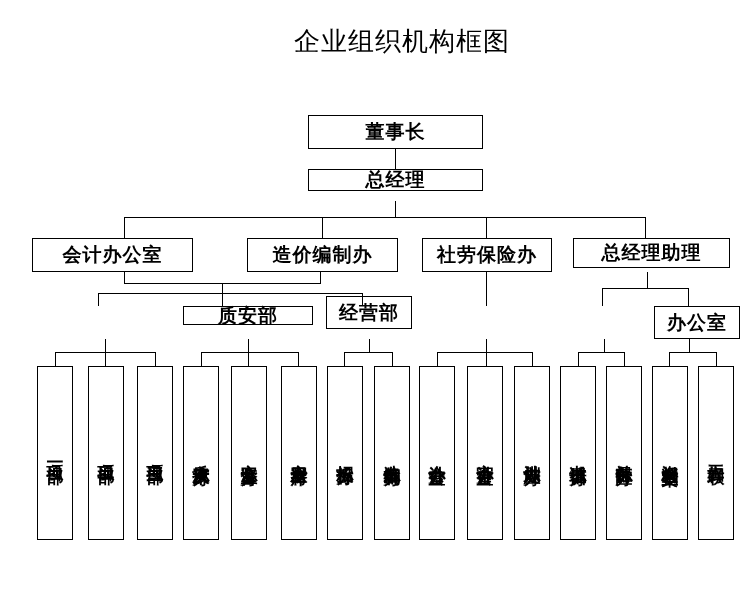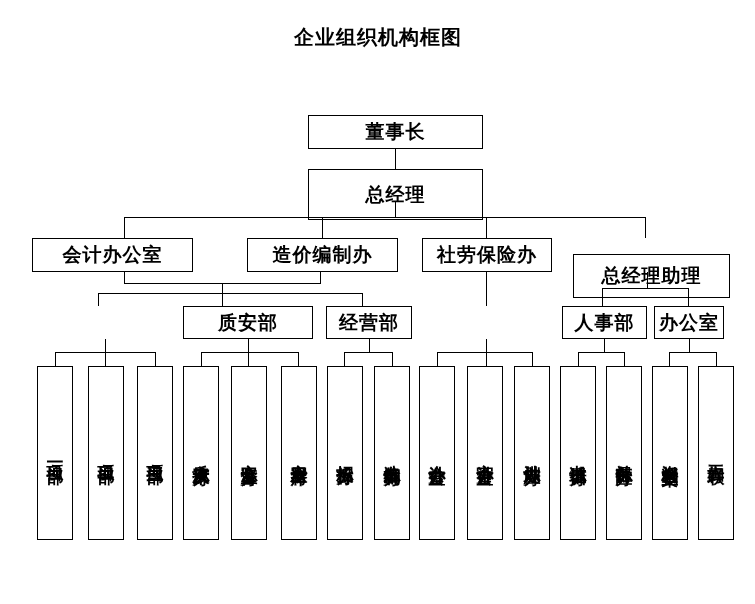--- a/index.html
+++ b/index.html
@@ -1,21 +1,21 @@
 <!DOCTYPE html>
 <html><head>
 <meta charset="utf-8">
 <style>
   html,body{margin:0;padding:0;background:#fff;}
   .canvas{
     position:relative;width:755px;height:604px;background:#ffffff;overflow:hidden;
     font-family:"Liberation Serif","DejaVu Serif",serif;color:#000;
   }
   .title{
-    position:absolute;left:294px;top:24px;font-size:20px;font-weight:bold;
+    position:absolute;left:294px;top:24px;font-size:26px;font-weight:normal;
     letter-spacing:1px;white-space:nowrap;
   }
   .hbox{
     position:absolute;box-sizing:border-box;border:1.5px solid #000;background:#fff;
     display:flex;align-items:center;justify-content:center;
     font-size:19px;font-weight:bold;white-space:nowrap;letter-spacing:1px;
   }
   .vbox{
     position:absolute;box-sizing:border-box;border:1.5px solid #000;background:#fff;
     width:36px;top:366px;height:174px;
@@ -26,31 +26,30 @@
   .line{position:absolute;background:#000;display:block;}
 </style>
 </head>
 <body>
 
 <div class="canvas">
 
   <div class="title">企业组织机构框图</div>
 
   <div class="hbox" style="left:308px;top:115px;width:175px;height:34px">董事长</div>
-  <div class="hbox" style="left:308px;top:169px;width:175px;height:51px">总经理</div>
+  <div class="hbox" style="left:308px;top:169px;width:175px;height:22px">总经理</div>
 
   <div class="hbox" style="left:32px;top:238px;width:161px;height:34px">会计办公室</div>
   <div class="hbox" style="left:247px;top:238px;width:151px;height:34px">造价编制办</div>
   <div class="hbox" style="left:422px;top:238px;width:130px;height:34px">社劳保险办</div>
-  <div class="hbox" style="left:573px;top:254px;width:157px;height:44px">总经理助理</div>
+  <div class="hbox" style="left:573px;top:238px;width:157px;height:30px">总经理助理</div>
 
-  <div class="hbox" style="left:183px;top:306px;width:130px;height:33px">质安部</div>
-  <div class="hbox" style="left:326px;top:306px;width:86px;height:33px">经营部</div>
-  <div class="hbox" style="left:562px;top:306px;width:85px;height:33px">人事部</div>
-  <div class="hbox" style="left:654px;top:306px;width:70px;height:33px">办公室</div>
+  <div class="hbox" style="left:183px;top:306px;width:130px;height:19px">质安部</div>
+  <div class="hbox" style="left:326px;top:296px;width:86px;height:33px">经营部</div>
+  <div class="hbox" style="left:654px;top:306px;width:86px;height:33px">办公室</div>
 
   <div class="vbox" style="left:37px">项目一部</div>
   <div class="vbox" style="left:88px">项目二部</div>
   <div class="vbox" style="left:137px">项目三部</div>
   <div class="vbox" style="left:183px">质安技术办</div>
   <div class="vbox" style="left:231px">安全监督办</div>
   <div class="vbox" style="left:281px">安全器材库</div>
   <div class="vbox" style="left:327px">招投标办</div>
   <div class="vbox" style="left:374px">造价编制办</div>
   <div class="vbox" style="left:419px">会计办公室</div>

